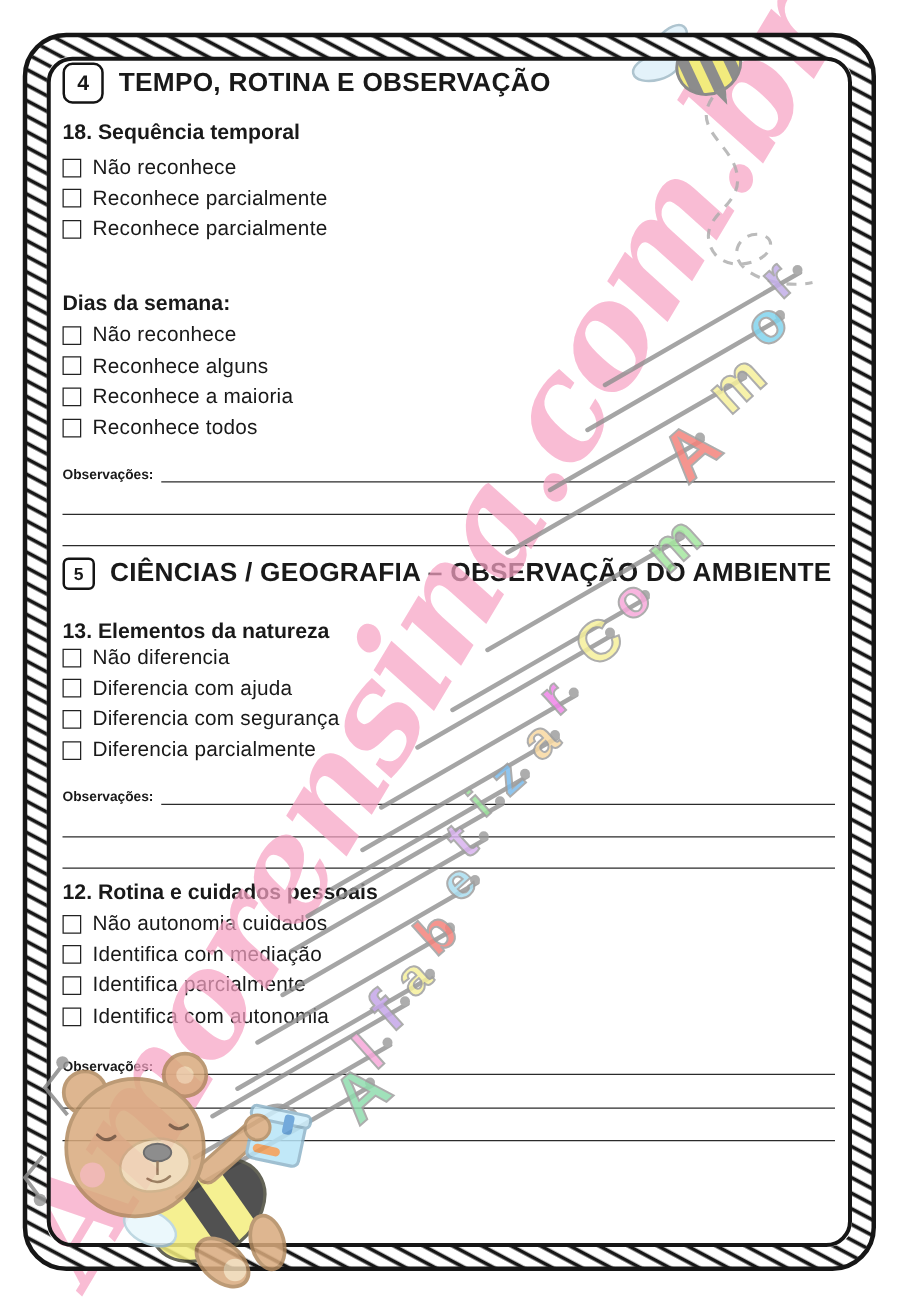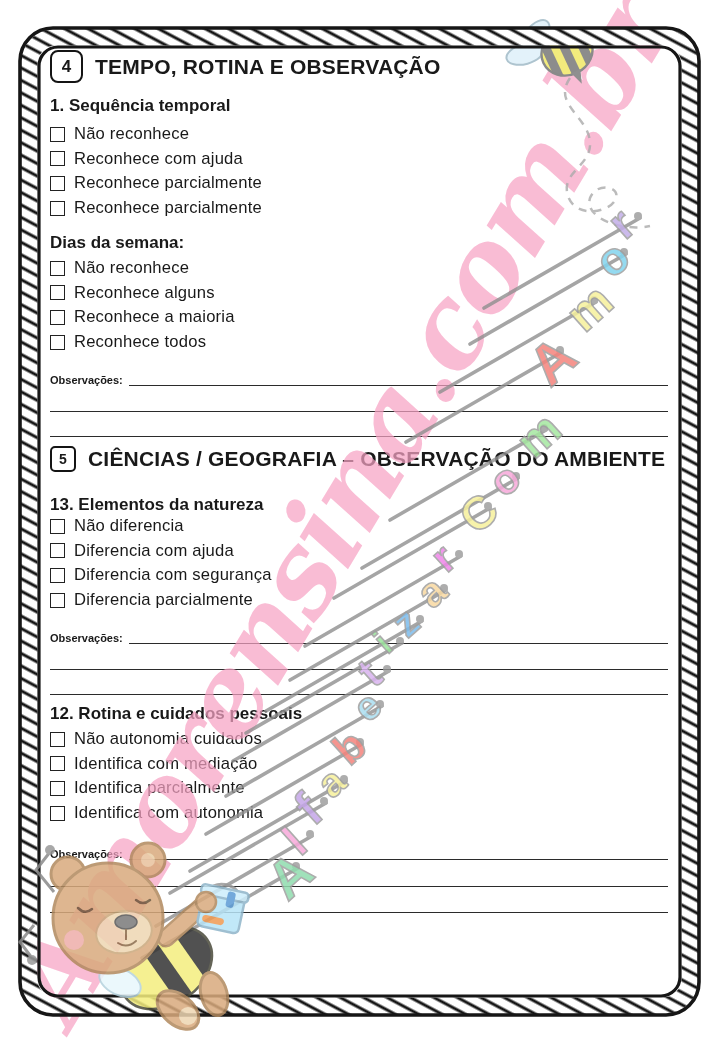--- a/index.html
+++ b/index.html
@@ -48,30 +48,26 @@
 </head>
 <body>
 
 <div id="content">
 
   <div class="block sec-head" style="top:50px">
     <span class="badge big">4</span>
     <span class="sec-title big">TEMPO, ROTINA E OBSERVAÇÃO</span>
   </div>
 
-  <div class="block q-head" style="top:96px">1. Sequência temporal</div>
+  <div class="block q-head" style="top:96px">18. Sequência temporal</div>
 
   <div class="block" style="top:122px">
     <div class="opt">
         <span class="cb"></span>
         <span>Não reconhece</span>
-      </div>
-    <div class="opt">
-        <span class="cb"></span>
-        <span>Reconhece com ajuda</span>
       </div>
     <div class="opt">
         <span class="cb"></span>
         <span>Reconhece parcialmente</span>
       </div>
     <div class="opt">
         <span class="cb"></span>
         <span>Reconhece parcialmente</span>
       </div>
   </div>

